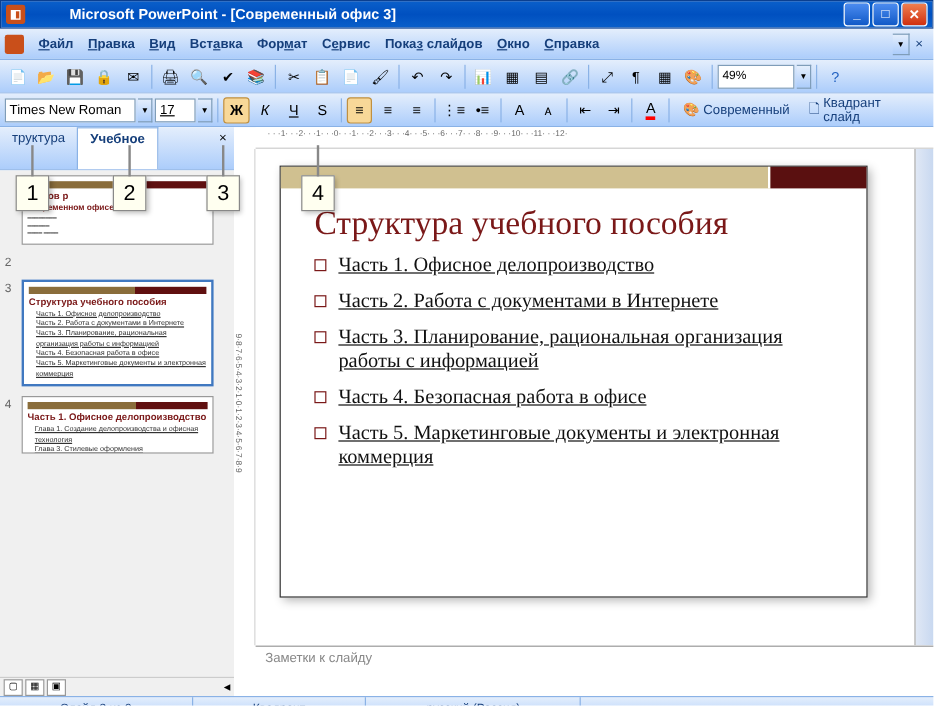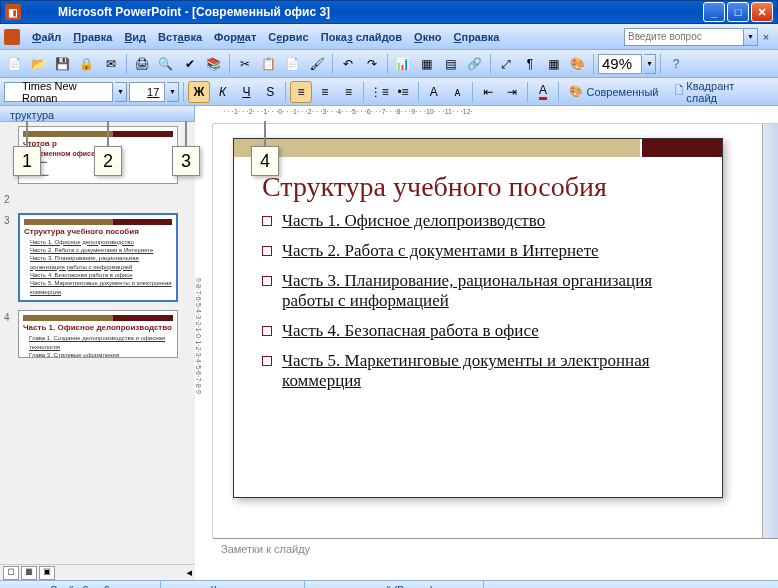--- a/index.html
+++ b/index.html
@@ -13,29 +13,29 @@
 .menubar { background: linear-gradient(#e4eefc,#accdfb); height: 26px; display: flex; align-items: center; padding: 0 4px; border-bottom: 1px solid #8ab2e6; }
 .menubar .mini { width: 16px; height: 16px; background: #c94f1a; border-radius: 2px; margin-right: 6px; }
 .menu-item { padding: 3px 6px; cursor: default; color: #163f7b; font-weight: bold; }
 .menu-item u { text-decoration: underline; }
 .help-box { margin-left: auto; display: flex; align-items: center; }
 .help-input { width: 120px; height: 18px; border: 1px solid #7f9db9; font-size: 10px; padding: 0 3px; color: #888; }
 .help-dd { width: 14px; height: 18px; background: linear-gradient(#e4eefc,#accdfb); border: 1px solid #7f9db9; border-left: none; font-size: 8px; text-align: center; line-height: 16px; }
 .toolbar { background: linear-gradient(#e4eefc,#accdfb); height: 28px; display: flex; align-items: center; padding: 0 4px; border-bottom: 1px solid #8ab2e6; gap: 2px; }
 .tbtn { width: 22px; height: 22px; display: flex; align-items: center; justify-content: center; border: 1px solid transparent; border-radius: 3px; font-size: 12px; }
 .sep { width: 1px; height: 20px; background: #8ab2e6; margin: 0 2px; }
-.font-sel { height: 20px; border: 1px solid #7f9db9; background: #fff; font-size: 11px; padding: 0 17px; display: flex; align-items: center; }
+.font-sel { height: 20px; border: 1px solid #7f9db9; background: #fff; font-size: 11px; padding: 0 3px; display: flex; align-items: center; }
 .font-sel.name { width: 110px; }
 .font-sel.size { width: 34px; text-decoration: underline; }
 .dd { width: 12px; height: 20px; background: linear-gradient(#e4eefc,#accdfb); border: 1px solid #7f9db9; border-left: none; font-size: 8px; text-align: center; line-height: 18px; }
-.zoom-sel { width: 44px; height: 20px; border: 1px solid #7f9db9; background: #fff; font-size: 15px; padding: 0 3px; display: flex; align-items: center; }
+.zoom-sel { width: 64px; height: 20px; border: 1px solid #7f9db9; background: #fff; font-size: 10px; padding: 0 3px; display: flex; align-items: center; }
 .pill { height: 22px; padding: 0 6px; display: flex; align-items: center; gap: 3px; border: 1px solid transparent; border-radius: 3px; font-size: 11px; color: #163f7b; }
 .main { display: flex; height: 474px; }
 .left-pane { width: 195px; background: #fff; display: flex; flex-direction: column; }
-.tabs { display: flex; background: linear-gradient(#e4eefc,#accdfb); height: 16px; border-bottom: 1px solid #8ab2e6; flex-direction: column; }
+.tabs { display: flex; background: linear-gradient(#e4eefc,#accdfb); height: 36px; border-bottom: 1px solid #8ab2e6; }
 .tab { padding: 3px 10px; font-size: 11px; color: #163f7b; border-right: 1px solid #8ab2e6; }
 .tab.active { background: #fff; font-weight: bold; border-top: 1px solid #8ab2e6; }
 .tab-close { margin-left: auto; padding: 3px 6px; font-size: 11px; }
 .thumbs { flex: 1; overflow: hidden; padding: 4px; background: #f0f0f0; }
 .thumb-row { display: flex; margin-bottom: 8px; }
 .thumb-num { width: 14px; font-size: 10px; color: #666; padding-top: 2px; }
 .thumb { width: 160px; border: 1px solid #999; background: #fff; padding: 4px; position: relative; }
 .thumb.selected { border: 2px solid #4078c0; }
 .thumb-bar { height: 6px; background: linear-gradient(90deg,#8a6d3b 60%,#601010 60%); margin-bottom: 2px; }
 .thumb-title { font-size: 8px; color: #7a1818; font-weight: bold; margin-bottom: 2px; }
@@ -85,21 +85,20 @@
   <div class="menu-item"><u>Ф</u><span></span>айл</div>
   <div class="menu-item"><u>П</u>равка</div>
   <div class="menu-item"><u>В</u>ид</div>
   <div class="menu-item">Вст<u>а</u>вка</div>
   <div class="menu-item">Фор<u>м</u>ат</div>
   <div class="menu-item">С<u>е</u>рвис</div>
   <div class="menu-item">Пока<u>з</u> слайдов</div>
   <div class="menu-item"><u>О</u>кно</div>
   <div class="menu-item"><u>С</u>правка</div>
   <div class="help-box">
-    <input class="help-input" placeholder="Введите вопрос" style="">
     <div class="help-dd">▾</div>
     <div style="width:16px;text-align:center;color:#163f7b;">×</div>
   </div>
 </div>
 
 <div class="toolbar">
   <div class="tbtn">📄</div>
   <div class="tbtn">📂</div>
   <div class="tbtn">💾</div>
   <div class="tbtn">🔒</div>

